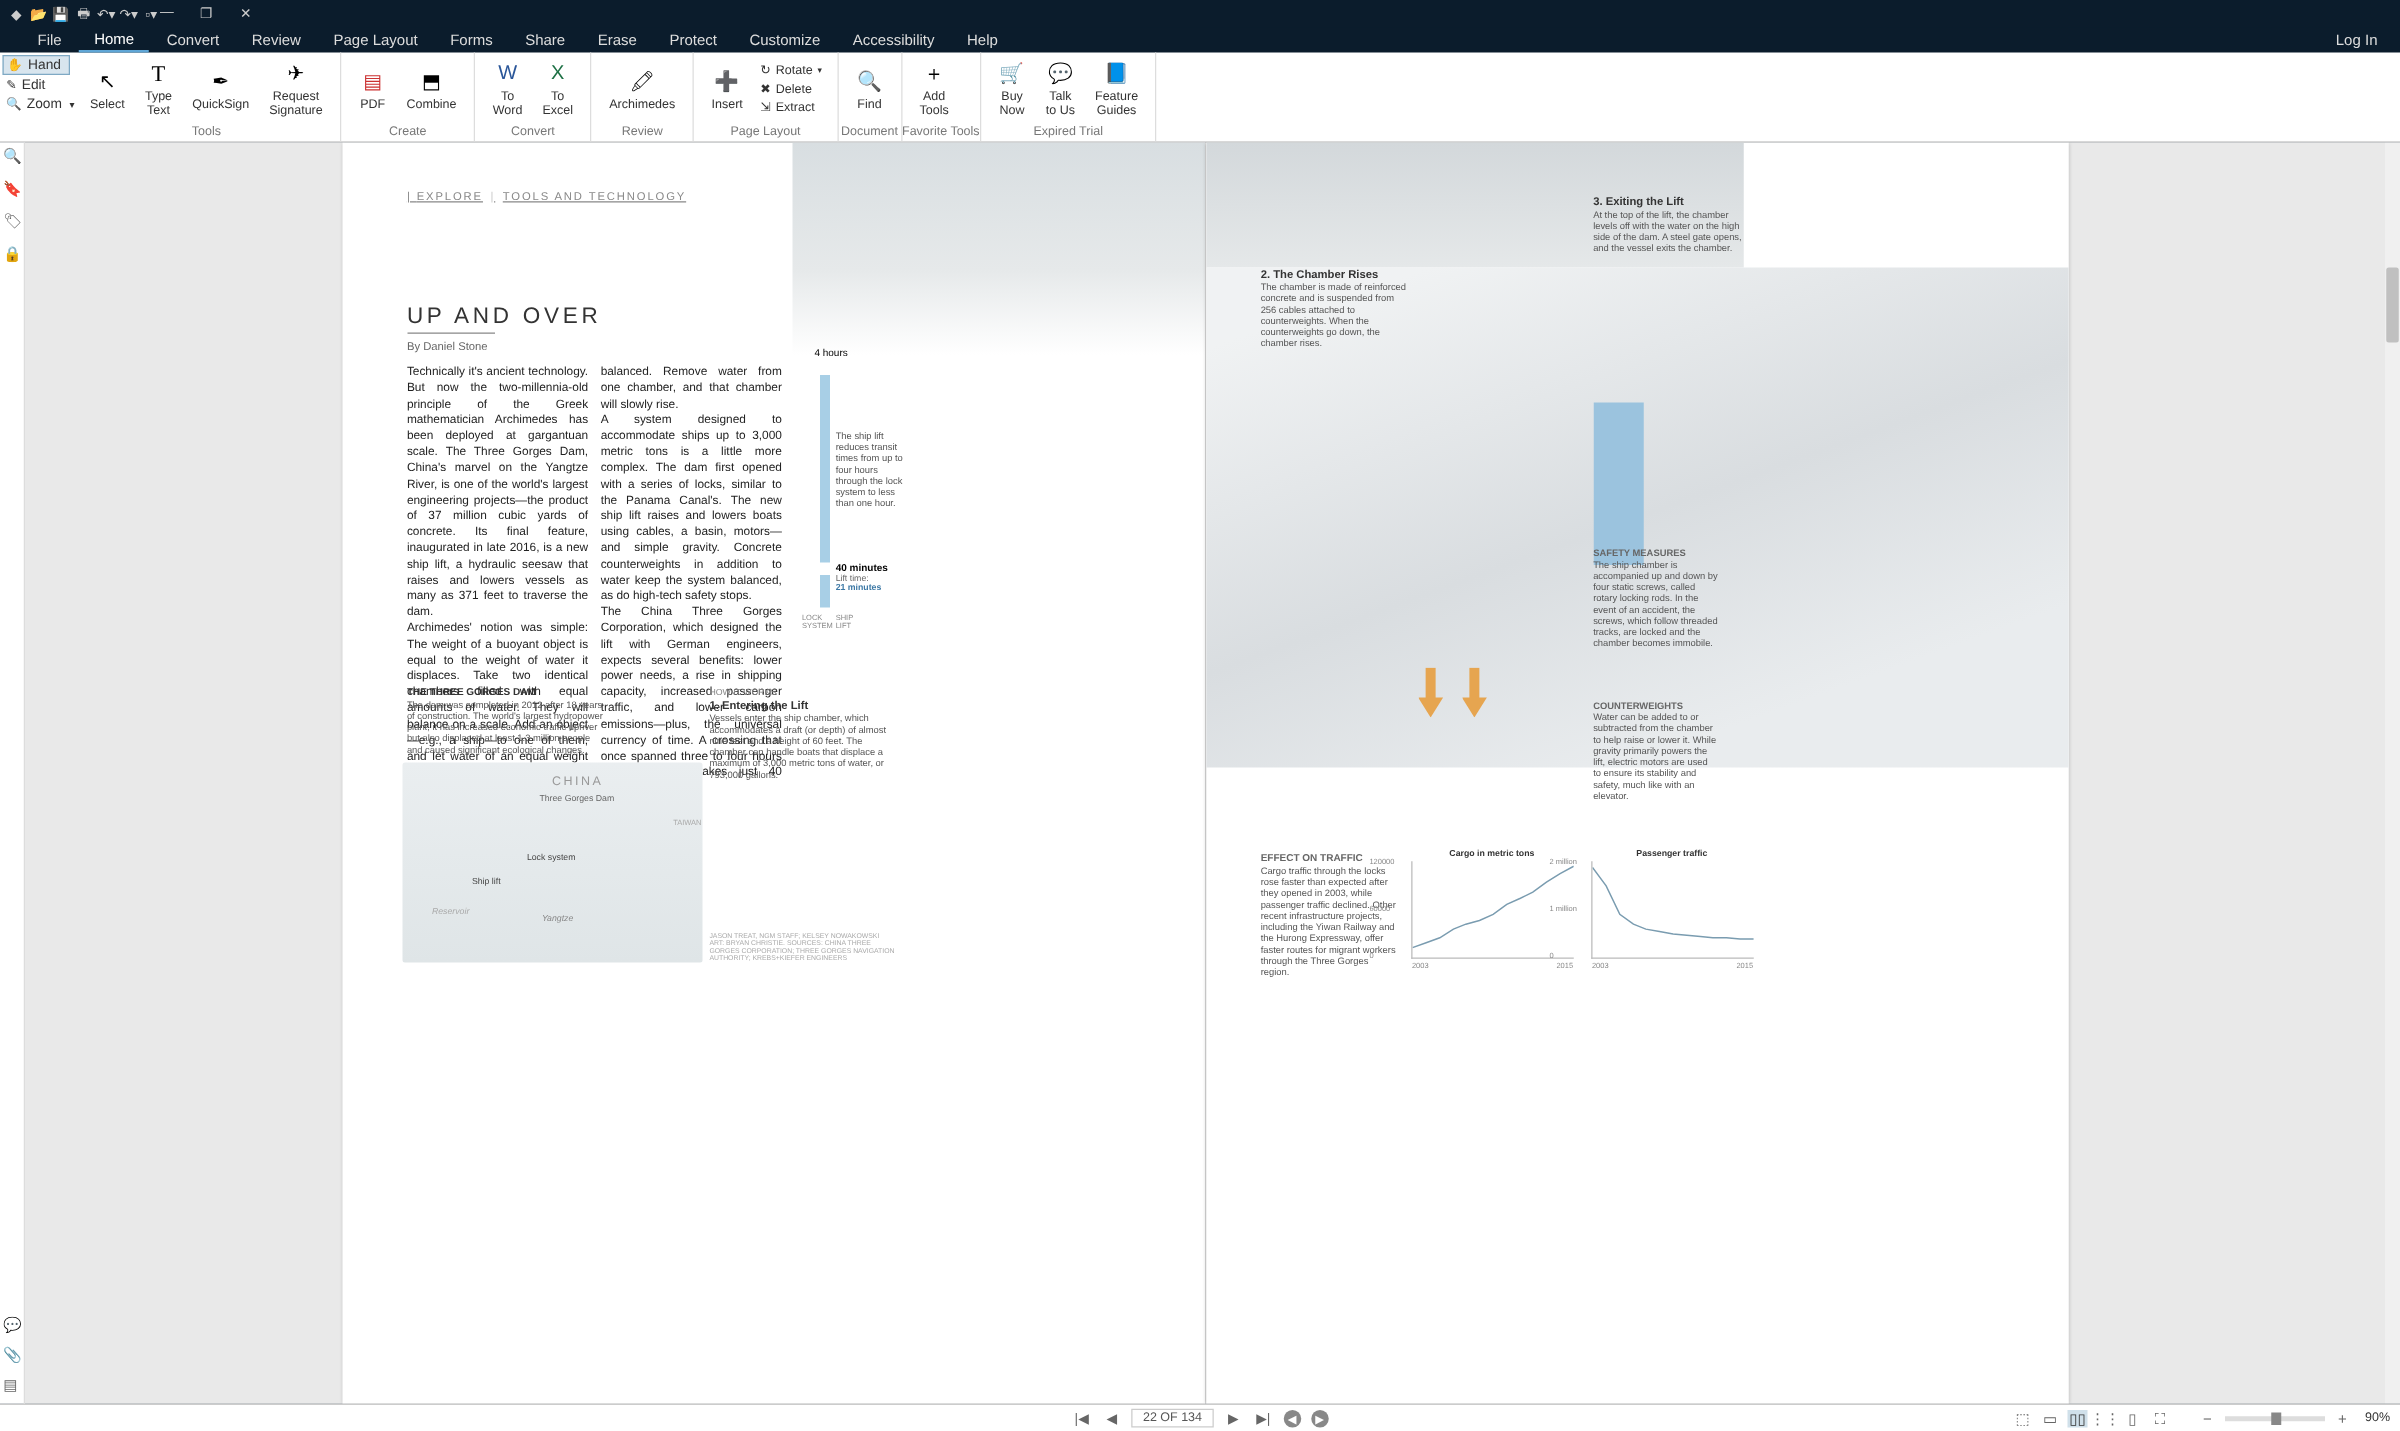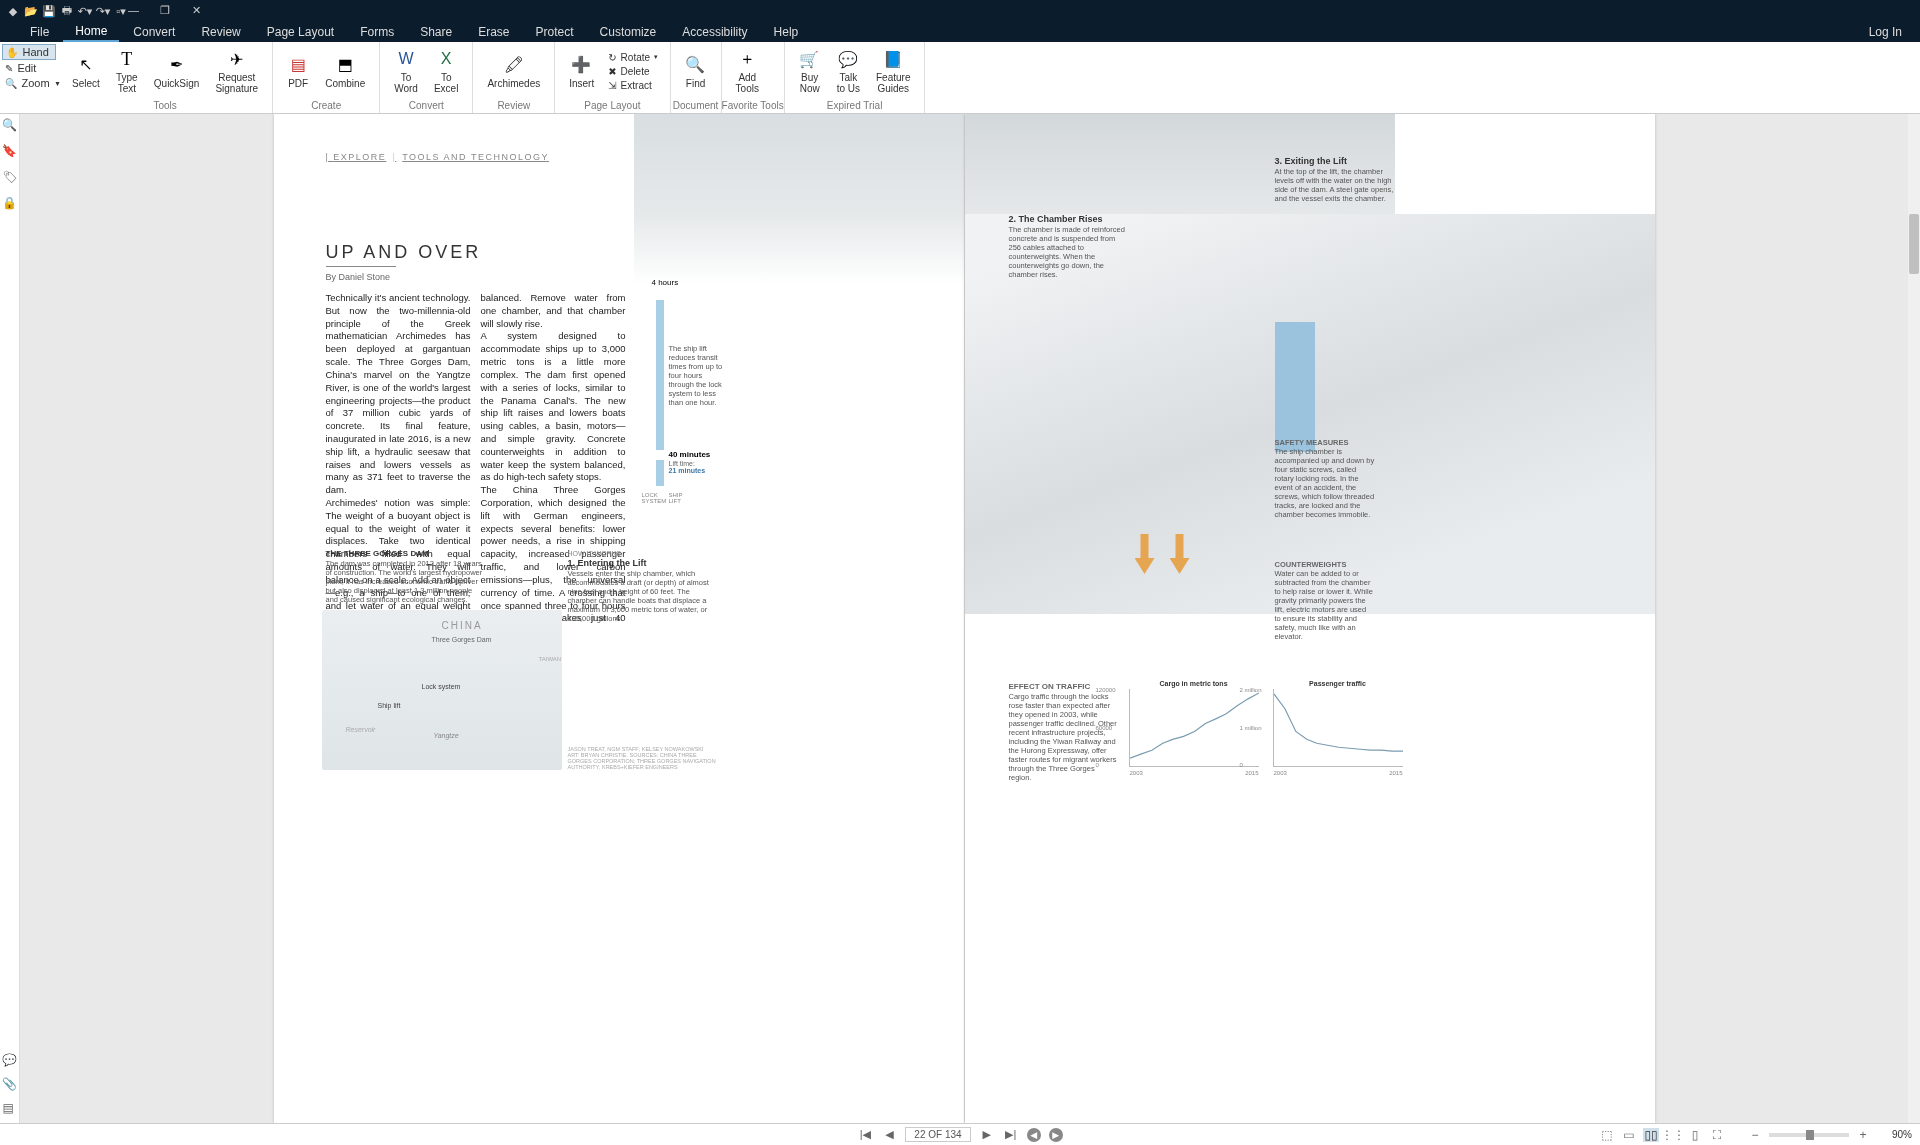--- a/index.html
+++ b/index.html
@@ -113,21 +113,21 @@
 
 
 .statusbar { position: absolute; left: 0; right: 0; bottom: 0; height: 22px; background: #fff; border-top: 1px solid #ccc; display: flex; align-items: center; justify-content: center; gap: 8px; font-size: 11px; color: #555; }
 .nav-btn { width: 16px; height: 16px; display: flex; align-items: center; justify-content: center; cursor: pointer; color: #666; }
 .page-ind { border: 1px solid #ccc; padding: 1px 8px; font-size: 10px; }
 .status-right { position: absolute; right: 8px; display: flex; align-items: center; gap: 6px; }
 .view-btn { width: 16px; height: 14px; color: #666; cursor: pointer; font-size: 12px; display: flex; align-items: center; justify-content: center; }
 .view-btn.active { color: #333; background: #d0e0ea; }
 .zoom-slider { width: 80px; height: 4px; background: #ddd; position: relative; }
 .zoom-thumb { position: absolute; left: 46%; top: -3px; width: 8px; height: 10px; background: #888; }
-.zoom-pct { font-size: 10px; color: #333; margin-left: 15px; text-align: right; }
+.zoom-pct { font-size: 10px; color: #333; margin-left: 4px; text-align: right; }
 </style>
 </head>
 <body>
 
 <div class="titlebar">
   <div class="titlebar-left">
     <span class="ticon">◆</span>
     <span class="ticon">📂</span>
     <span class="ticon">💾</span>
     <span class="ticon">🖶</span>

